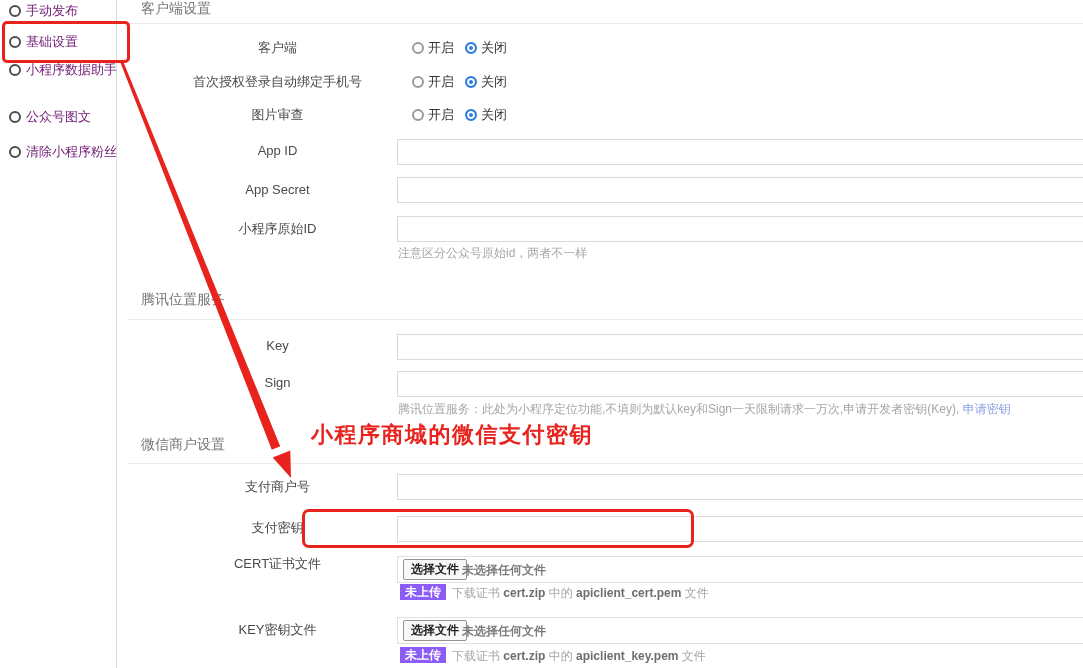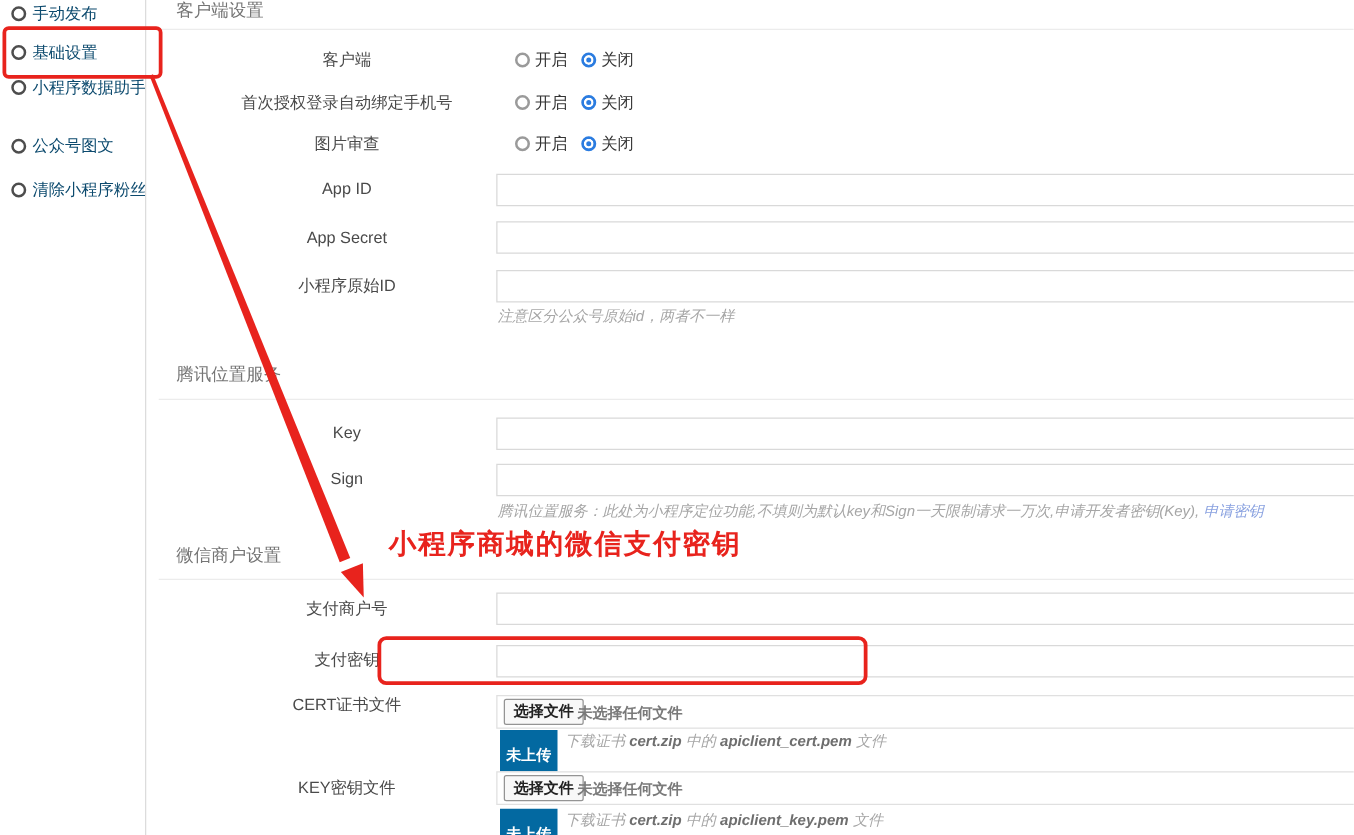--- a/index.html
+++ b/index.html
@@ -7,42 +7,42 @@
     width:1083px;height:668px;position:relative;overflow:hidden;
     background:#ffffff;
     font-family:"Liberation Sans","DejaVu Sans",sans-serif;
     -webkit-font-smoothing:antialiased;
   }
   
   .sidebar{position:absolute;left:0;top:0;width:116px;height:668px;background:#fff;}
   .sidebar-divider{position:absolute;left:116px;top:0;width:1px;height:668px;background:#dcdcdc;}
   .side-item{position:absolute;left:0;width:116px;height:16px;cursor:pointer;}
   .side-dot{position:absolute;left:9px;top:2px;width:8px;height:8px;border:2px solid #4d4d4d;border-radius:50%;background:#fff;}
-  .side-label{position:absolute;left:26px;top:0;font-size:13px;color:#0c4a6e;line-height:16px;white-space:nowrap;}
+  .side-label{position:absolute;left:26px;top:0;font-size:13px;color:#701a75;line-height:16px;white-space:nowrap;}
   
   .section-title{position:absolute;left:141px;font-size:14px;color:#757575;line-height:14px;white-space:nowrap;}
   .divider{position:absolute;left:127px;width:956px;height:1px;background:#ececec;}
   
   .f-label{position:absolute;left:138px;width:247px;text-align:center;font-size:13px;color:#4a4a4a;line-height:16px;white-space:nowrap;margin-left:16px;}
   .f-input{position:absolute;left:397px;width:722px;height:26px;border:1px solid #d9d9d9;background:#fff;box-sizing:border-box;outline:none;font-size:13px;color:#333;padding:0 6px;}
-  .hint{position:absolute;left:398px;font-size:12px;color:#a6a6a6;line-height:14px;white-space:nowrap;font-style:italic;}
+  .hint{position:absolute;left:398px;font-size:12px;color:#a6a6a6;line-height:14px;white-space:nowrap;}
   .hint b{color:#6e6e6e;font-weight:bold;}
   .hint-link{color:#8aa2e0;text-decoration:none;cursor:pointer;}
   
   .radio-row{position:absolute;left:412px;height:16px;display:flex;align-items:flex-start;white-space:nowrap;}
   .radio-opt{display:inline-flex;align-items:center;cursor:pointer;margin-right:11px;}
   .radio-circle{width:12px;height:12px;border-radius:50%;box-sizing:border-box;margin-right:4px;}
   .radio-off .radio-circle{border:2px solid #9a9a9a;background:#fff;}
   .radio-on  .radio-circle{border:2px solid #2b7ce0;background:#2b7ce0;box-shadow:inset 0 0 0 2px #fff;}
   .radio-text{font-size:13px;color:#333;line-height:16px;}
   
   .file-box{position:absolute;left:397px;width:722px;height:27px;border:1px solid #e0e0e0;background:#fff;box-sizing:border-box;}
   .file-btn{position:absolute;left:5px;top:2px;height:21px;padding:0 7px;font-size:12px;font-weight:bold;color:#222;background:#f8f8f8;border:1px solid #949494;border-radius:2px;line-height:19px;cursor:pointer;box-sizing:border-box;font-family:inherit;}
   .file-none{position:absolute;left:64px;top:6px;font-size:12px;color:#7a7a7a;line-height:14px;white-space:nowrap;font-weight:bold;}
-  .badge{position:absolute;left:400px;height:16px;padding:12px 5px;background:#0369a1;color:#fff;font-size:12px;font-weight:bold;line-height:16px;}
+  .badge{position:absolute;left:400px;height:16px;padding:0 5px;background:#8b5cf6;color:#fff;font-size:12px;font-weight:bold;line-height:16px;}
   
   .red-box{position:absolute;border:3px solid #e8231d;border-radius:5px;pointer-events:none;z-index:8;background:transparent;}
   .annotation{position:absolute;left:311px;top:422px;font-size:22px;font-weight:bold;color:#e8231d;letter-spacing:1.5px;line-height:26px;white-space:nowrap;z-index:7;}
   .arrow-svg{position:absolute;left:0;top:0;width:1083px;height:668px;pointer-events:none;z-index:9;}
 </style>
 </head>
 <body>
 
 <div class="sidebar">
   <div class="side-item" style="top:3px;">

